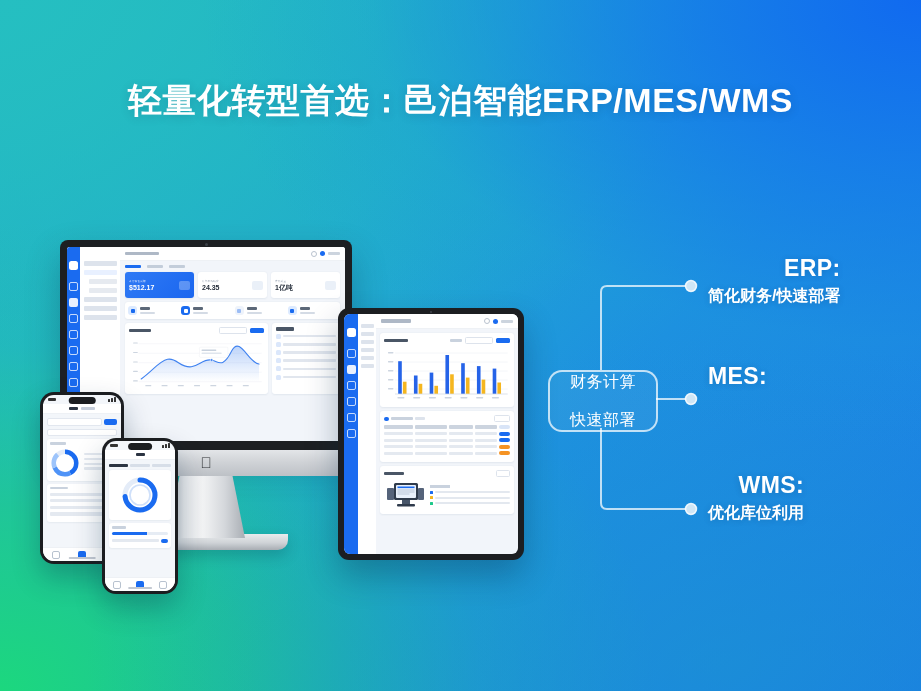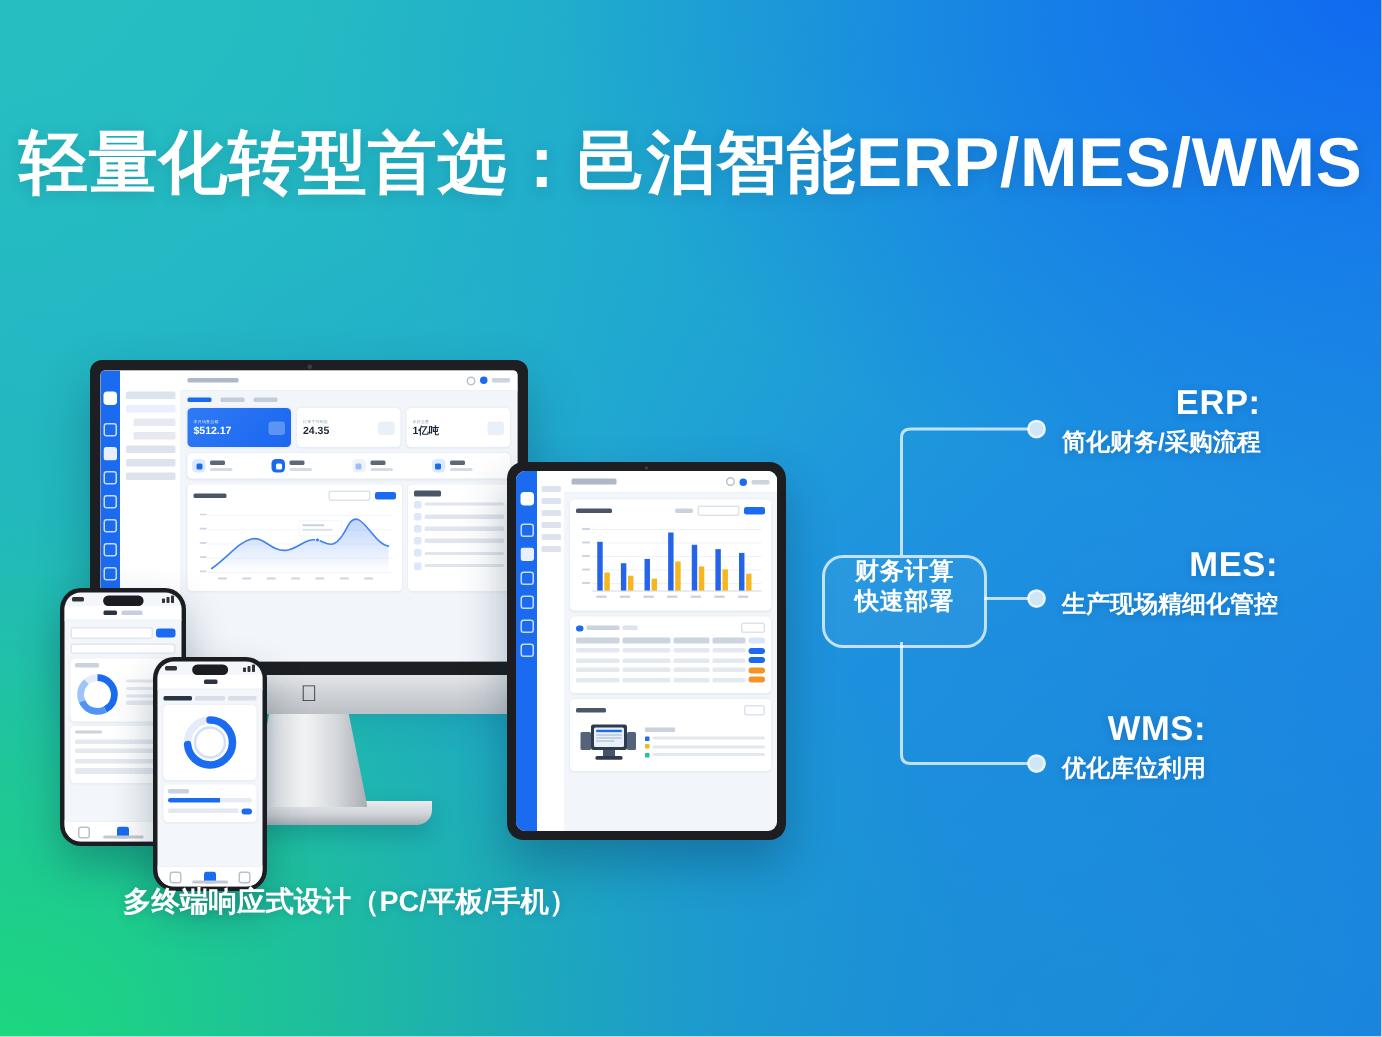--- a/index.html
+++ b/index.html
@@ -18,21 +18,21 @@
       linear-gradient(135deg,#26c0bf 0%,#22aece 34%,#1e90e0 62%,#1b7ae8 100%);
   }
   #stage:after{
     content:"";position:absolute;inset:0;pointer-events:none;
     background:radial-gradient(125% 85% at 78% 96%, rgba(26,150,205,.55) 0%, rgba(26,150,205,0) 55%);
   }
 
   
   .headline{
     position:absolute;left:0;right:0;top:78px;text-align:center;
-    font-size:46px;font-weight:bold;color:#fff;letter-spacing:.5px;
+    font-size:34px;font-weight:bold;color:#fff;letter-spacing:.5px;
     text-shadow:0 2px 10px rgba(0,40,80,.18);z-index:40;white-space:nowrap;
   }
   .subhead{
     position:absolute;left:0;right:0;top:148px;text-align:center;
     font-size:21px;font-weight:bold;color:#fff;letter-spacing:.6px;z-index:40;
     text-shadow:0 1px 6px rgba(0,40,80,.16);
   }
   .cap-left{
     position:absolute;left:82px;top:588px;font-size:19px;font-weight:bold;color:#fff;z-index:40;
     text-shadow:0 1px 6px rgba(0,40,80,.16);
@@ -48,22 +48,22 @@
     text-shadow:0 1px 6px rgba(0,40,80,.2);text-align:right;}
   .ann .dsc{font-size:16px;font-weight:bold;line-height:1.25;margin-top:4px;
     text-shadow:0 1px 6px rgba(0,40,80,.2);}
   #ann-erp{left:708px;top:255px;}
   #ann-mes{left:708px;top:363px;}
   #ann-wms{left:708px;top:472px;}
 
   .hubnode{
     position:absolute;left:548px;top:370px;width:106px;height:58px;z-index:42;
     border:2px solid rgba(255,255,255,.72);border-radius:14px;
-    display:flex;flex-direction:column;align-items:center;justify-content:flex-start;
-    color:#fff;font-size:16px;font-weight:bold;line-height:1.25;letter-spacing:.5px;
+    display:flex;flex-direction:column;align-items:center;justify-content:space-between;
+    color:#fff;font-size:16px;font-weight:normal;line-height:1.25;letter-spacing:.5px;
     background:rgba(255,255,255,.05);
   }
   svg.connectors{position:absolute;left:0;top:0;width:921px;height:691px;z-index:41;pointer-events:none;}
 
   
   #imac{position:absolute;left:60px;top:240px;width:292px;height:245px;z-index:20;}
   #imac .bezel{
     width:292px;height:210px;background:#1d1f22;border-radius:8px 8px 2px 2px;
     padding:7px 7px 9px 7px;box-sizing:border-box;
     box-shadow:0 16px 34px rgba(5,40,70,.30);
@@ -211,25 +211,24 @@
     </g>
   </svg>
 
   <div class="hubnode">
     <span>财务计算</span>
     <span>快速部署</span>
   </div>
 
   <div class="ann" id="ann-erp">
     <div class="ttl">ERP:</div>
-    <div class="dsc">简化财务/采购流程</div>
+    <div class="dsc">简化财务/快速部署</div>
   </div>
   <div class="ann" id="ann-mes">
     <div class="ttl">MES:</div>
-    <div class="dsc">生产现场精细化管控</div>
   </div>
   <div class="ann" id="ann-wms">
     <div class="ttl">WMS:</div>
     <div class="dsc">优化库位利用</div>
   </div>
 
   <div id="imac">
     <div class="base"></div>
     <div class="stand"></div>
     <div class="bezel">
@@ -707,15 +706,14 @@
       </div>
       <div class="ptabbar">
         <div class="ti"></div>
         <div class="ti mid"></div>
         <div class="ti"></div>
       </div>
       <div class="homebar"></div>
     </div>
   </div>
 
-  <div class="cap-left">多终端响应式设计（PC/平板/手机）</div>
 
 </div>
 
 </body></html>

